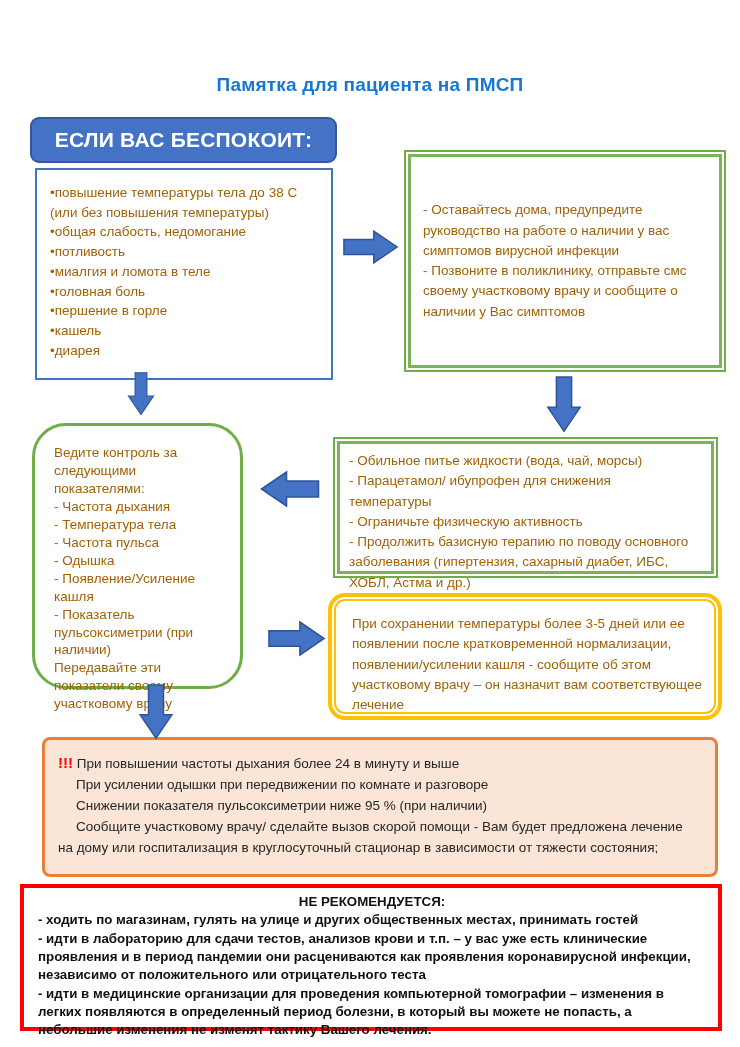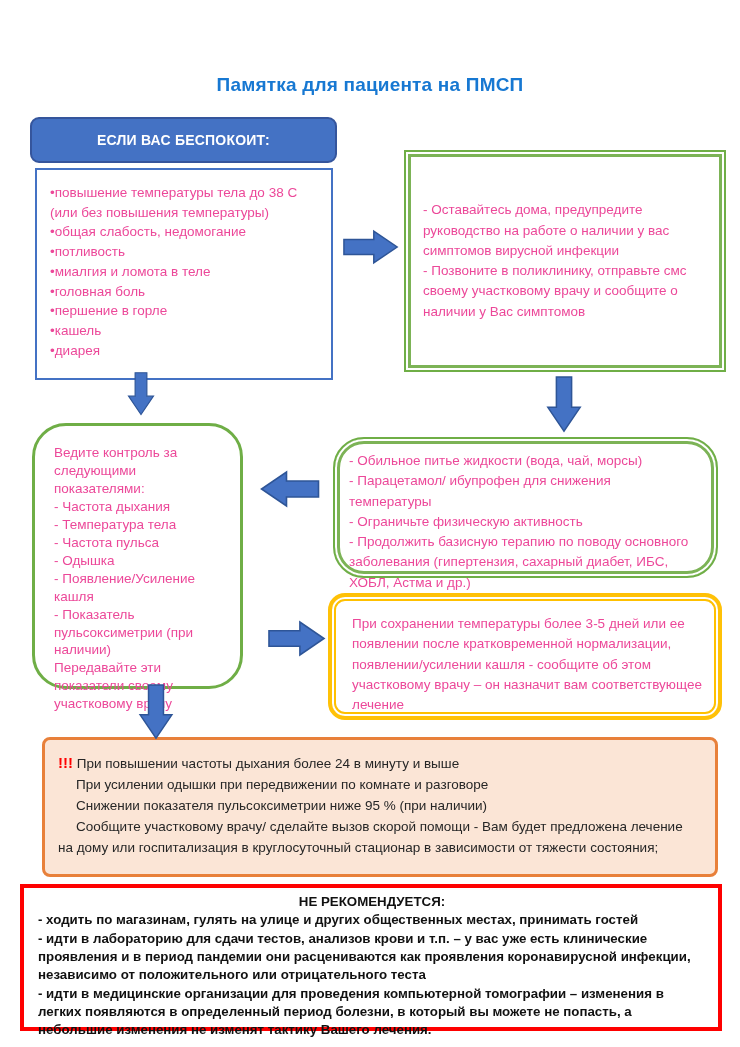--- a/index.html
+++ b/index.html
@@ -9,24 +9,24 @@
   .page-title{
     position:absolute;top:74px;left:0;width:100%;
     text-align:center;font-size:19px;font-weight:bold;color:#1778D2;
     letter-spacing:.2px;
   }
 
   .header-box{
     position:absolute;left:30px;top:117px;width:303px;height:42px;
     background:#4472C4;border:2px solid #35559C;border-radius:9px;
     display:flex;align-items:center;justify-content:center;
-    color:#ffffff;font-weight:bold;font-size:14px;letter-spacing:.2px;
+    color:#ffffff;font-weight:bold;font-size:21px;letter-spacing:.2px;
   }
 
-  .box{position:absolute;color:#ec4899;font-size:13.5px;box-sizing:border-box;}
+  .box{position:absolute;color:#a16207;font-size:13.5px;box-sizing:border-box;}
   .box p{margin:0;}
 
   .symptoms-box{
     left:35px;top:168px;width:298px;height:212px;
     border:2px solid #4472C4;background:#fff;
     padding:13px 8px 8px 13px;line-height:1.46;
   }
 
   .green-compound{
     border:2px solid #6FAE46;background:#fff;
@@ -40,21 +40,21 @@
   }
 
   .monitor-box{
     left:32px;top:423px;width:211px;height:266px;
     border:3px solid #6FAE46;border-radius:34px;background:#fff;
     padding:18px 10px 8px 19px;line-height:1.33;
   }
 
   .treatment-box{
     left:333px;top:437px;width:385px;height:141px;
-    padding:12px 25px 8px 14px;line-height:1.5;border-radius:31px;
+    padding:12px 25px 8px 14px;line-height:1.5;
   }
 
   .fever-box{
     left:328px;top:593px;width:394px;height:127px;
     border:4px solid #FFC107;border-radius:17px;background:#fff;
     box-shadow:inset 0 0 0 2px #ffffff, inset 0 0 0 4px #FFC000;
     padding:17px 16px 12px 20px;line-height:1.5;
   }
 
   .warning-box{

